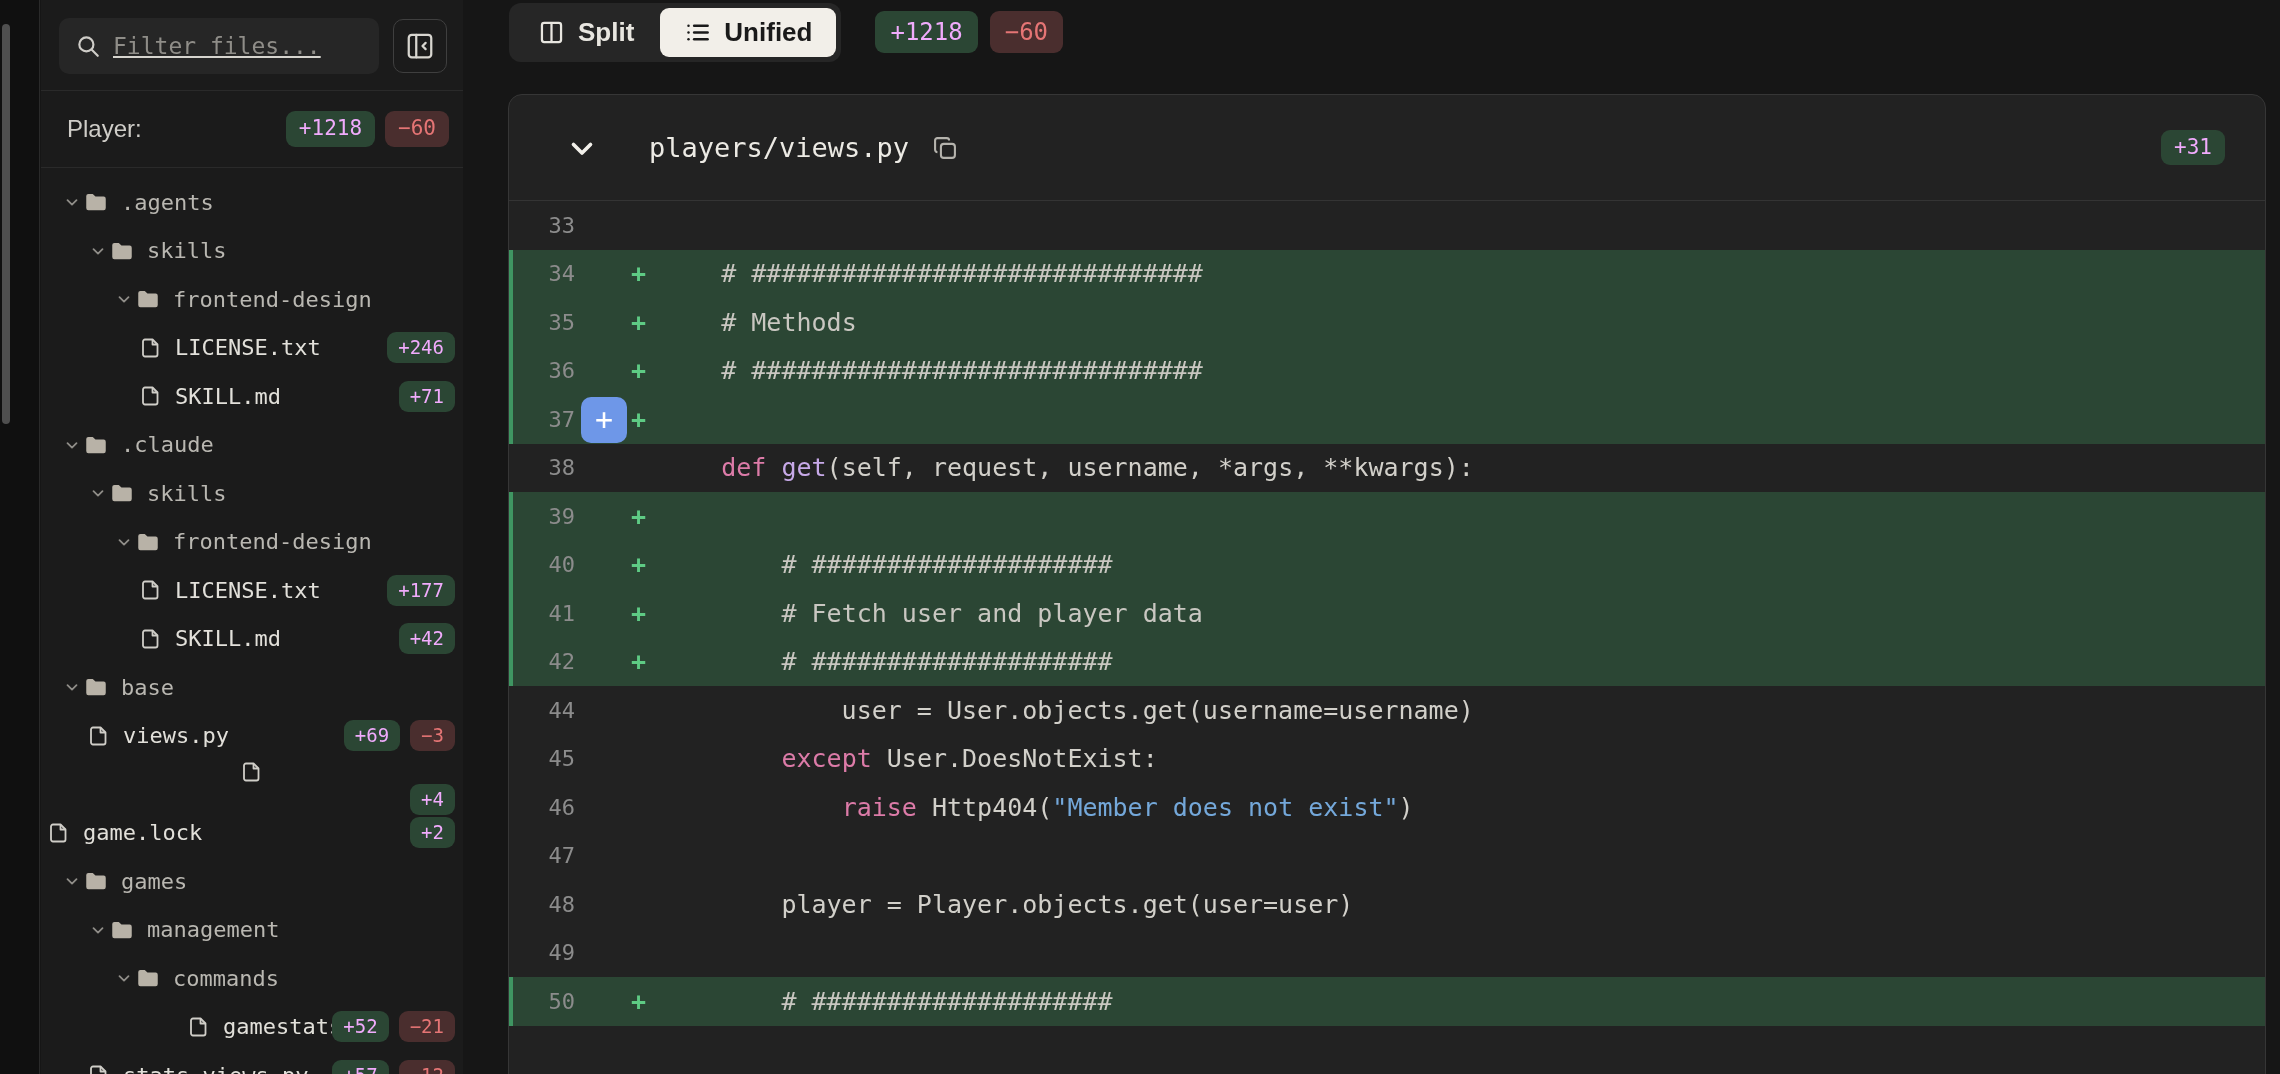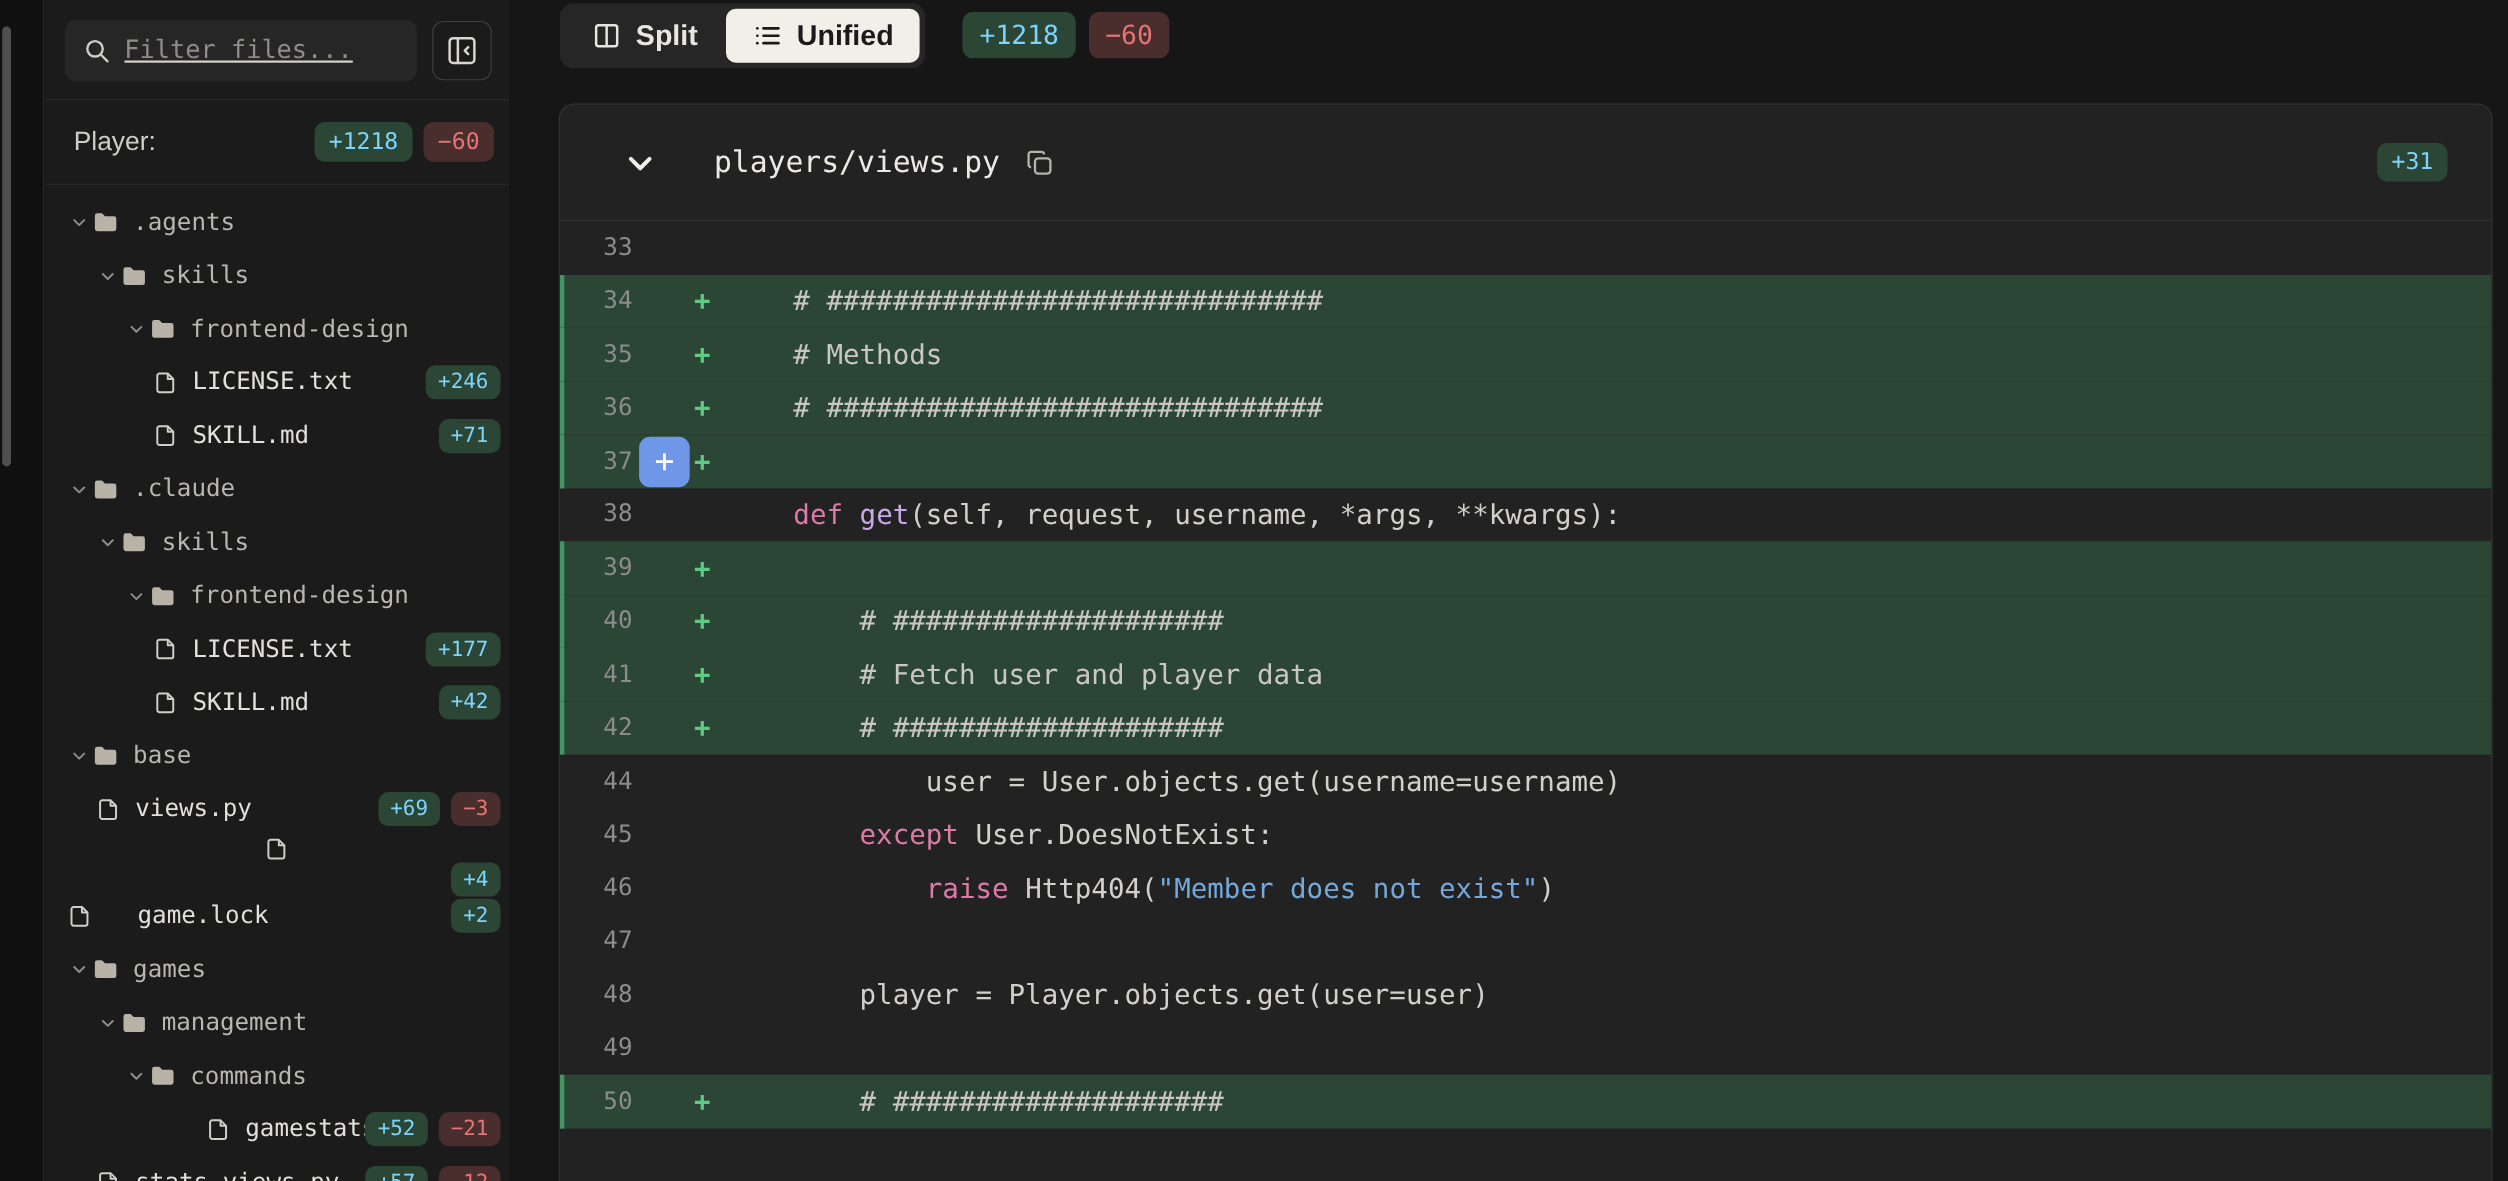--- a/index.html
+++ b/index.html
@@ -49,21 +49,21 @@
     display: flex; align-items: center; height: 76px; padding: 0 14px 0 26px;
   }
   .total-label { font-size: 24px; color: #cfcdc8; }
   .total-badges { margin-left: auto; display: flex; gap: 10px; }
 
   .badge {
     font-family: "DejaVu Sans Mono", monospace;
     border-radius: 9px; padding: 5px 13px; font-size: 21px; line-height: 1.2;
     white-space: nowrap;
   }
-  .badge.add { background: #2b4634; color: #7dd3fc; }
+  .badge.add { background: #2b4634; color: #f0abfc; }
   .badge.del { background: #4a2e2e; color: #e57575; }
   .badge.lg { font-size: 24px; padding: 7px 15px; }
 
   .tree { flex: 1; padding-top: 10px; overflow: hidden; }
   .tree-row {
     display: flex; align-items: center; height: 48.5px; cursor: pointer;
     font-family: "DejaVu Sans Mono", monospace; font-size: 22px;
     padding-right: 8px;
   }
   .tree-row .chev { width: 22px; display: flex; align-items: center; justify-content: center; flex: 0 0 auto; }
@@ -338,21 +338,21 @@
           <svg width="24" height="24" viewBox="0 0 24 24" fill="none" stroke="#d0cec8" stroke-width="1.8" stroke-linejoin="round">
             <path d="M6 3.5 H 13.5 L 18.5 8.5 V 18.5 A 2 2 0 0 1 16.5 20.5 H 6 A 2 2 0 0 1 4 18.5 V 5.5 A 2 2 0 0 1 6 3.5 Z"></path>
             <path d="M13.5 3.5 V 8.5 H 18.5"></path>
           </svg>
         </span>
         <span class="t-name">battleships.exe</span>
         <span class="t-badges">
           <span class="badge add">+4</span>
         </span>
       </div>
-      <div class="tree-row file" style="padding-left: 20px; gap: 28px;">
+      <div class="tree-row file" style="padding-left: 6px;">
         <span class="t-icon">
           <svg width="24" height="24" viewBox="0 0 24 24" fill="none" stroke="#d0cec8" stroke-width="1.8" stroke-linejoin="round">
             <path d="M6 3.5 H 13.5 L 18.5 8.5 V 18.5 A 2 2 0 0 1 16.5 20.5 H 6 A 2 2 0 0 1 4 18.5 V 5.5 A 2 2 0 0 1 6 3.5 Z"></path>
             <path d="M13.5 3.5 V 8.5 H 18.5"></path>
           </svg>
         </span>
         <span class="t-name">game.lock</span>
         <span class="t-badges">
           <span class="badge add">+2</span>
         </span>

